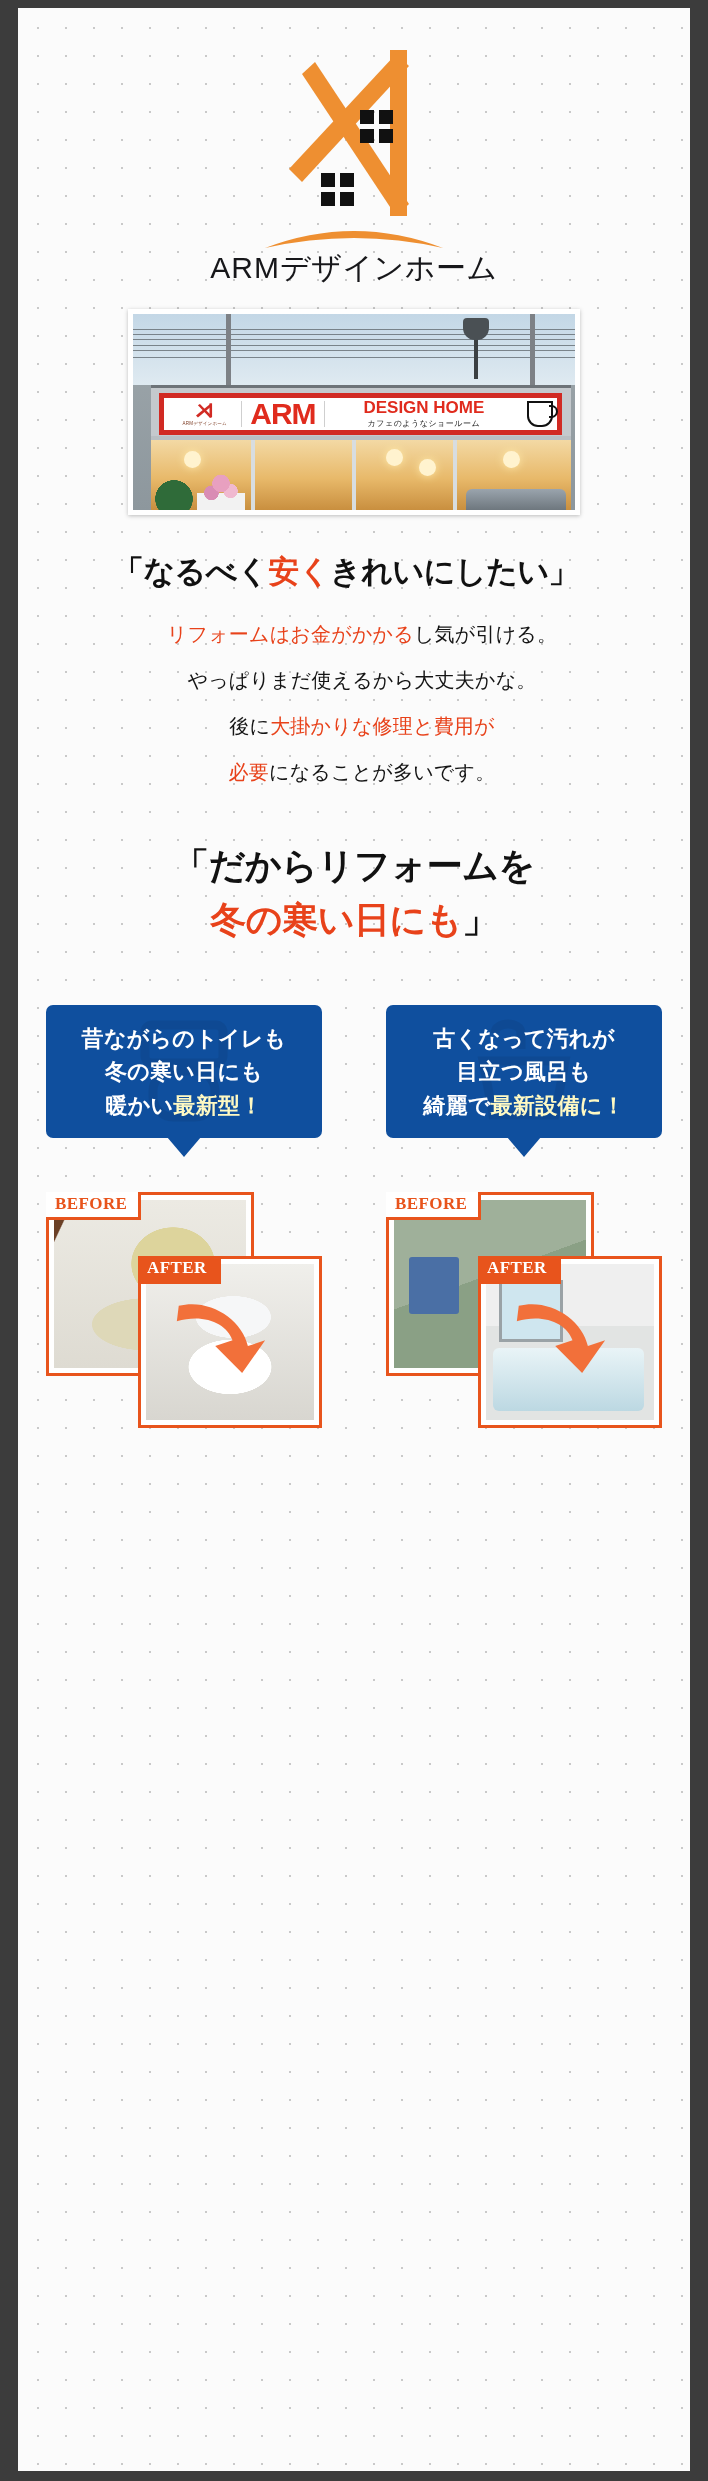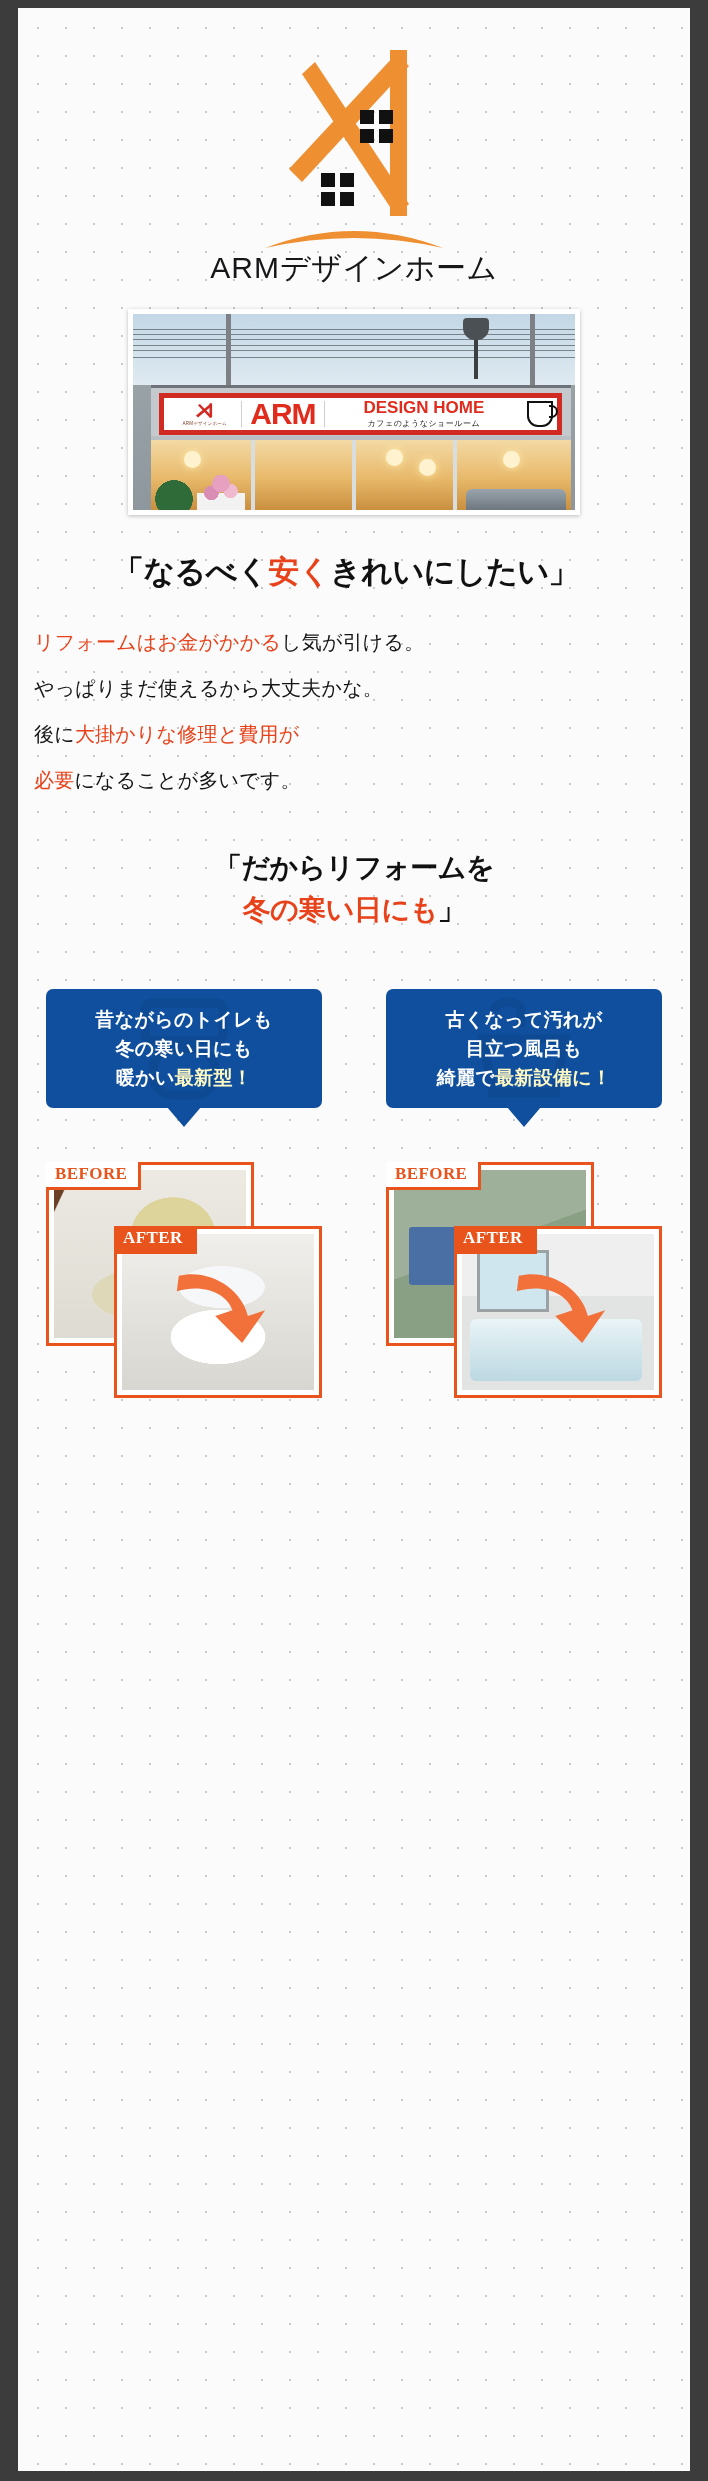--- a/index.html
+++ b/index.html
@@ -114,30 +114,30 @@
     background:linear-gradient(#9aa4ad,#6e777e);border-radius:6px 6px 0 0;}
   .sf-plant{position:absolute;left:1%;bottom:0;width:9%;height:52%;
     background:radial-gradient(circle at 50% 70%, #2f6b39 0 58%, transparent 59%);}
 
   
   .h-lead{
     margin:38px 16px 0 0;text-align:center;
     font-size:31px;font-weight:bold;color:#111;letter-spacing:-.5px;line-height:1.25;
   }
   .h-lead .hl{color:#e8421a;}
-  .copy{margin-top:36px;text-align:left;padding-left:16px;}
+  .copy{margin-top:28px;text-align:center;padding-left:16px;}
   .copy p{
     margin:0 0 17px 0;font-size:20px;line-height:1.45;color:#141414;letter-spacing:.2px;
   }
   .copy p:last-child{margin-bottom:0;}
   .red{color:#e8421a;}
 
   .h-mid{
     margin:52px 0 0 0;text-align:center;
-    font-size:28px;font-weight:bold;color:#111;line-height:1.5;letter-spacing:-.5px;
+    font-size:36px;font-weight:bold;color:#111;line-height:1.5;letter-spacing:-.5px;
   }
   .h-mid .hl{color:#e8421a;}
 
   .copy2{margin-top:30px;text-align:center;}
   .copy2 p{margin:0 0 19px 0;font-size:20px;line-height:1.45;color:#141414;letter-spacing:.2px;}
   .copy2 p:last-child{margin-bottom:0;}
 
   
   .cases{
     display:flex;justify-content:space-between;
@@ -147,21 +147,21 @@
 
   .bubble{
     position:relative;background:#0f4f9e;border-radius:7px;
     padding:17px 10px 16px 10px;text-align:center;overflow:visible;
   }
   .bubble .bubble-ghost{
     position:absolute;left:50%;top:50%;transform:translate(-50%,-50%);
     opacity:.16;pointer-events:none;
   }
   .bubble p{
-    position:relative;margin:0;color:#fff;font-size:19px;font-weight:bold;
+    position:relative;margin:0;color:#fff;font-size:22px;font-weight:bold;
     line-height:1.52;letter-spacing:.3px;
   }
   .bubble .yellow{color:#fef9c3;margin-top:44px;}
   .bubble:after{
     content:"";position:absolute;left:50%;bottom:-19px;transform:translateX(-50%);
     border-left:17px solid transparent;border-right:17px solid transparent;
     border-top:20px solid #0f4f9e;
   }
 
   .ba{position:relative;margin-top:46px;height:244px;}
@@ -171,21 +171,21 @@
   }
   .ba-label{
     position:absolute;left:-3px;top:-3px;background:#fff;
     border:3px solid #e8541c;border-left:0;border-top:0;
     color:#e8541c;font-weight:bold;font-size:17px;
     font-family:"Liberation Serif","DejaVu Serif",serif;
     padding:2px 11px 3px 9px;letter-spacing:.4px;z-index:3;
   }
   .ba-img{position:absolute;inset:5px;overflow:hidden;}
   .ba-after{
-    position:absolute;right:0;bottom:0;width:208px;height:172px;
+    position:absolute;right:0;bottom:0;width:184px;height:172px;
     border:3px solid #e8541c;background:#fff;box-sizing:border-box;z-index:2;
   }
   .ba-after .ba-label{background:#e8541c;color:#fff;border-color:#e8541c;}
   .arrow{
     position:absolute;left:46%;top:38%;width:96px;height:96px;z-index:4;pointer-events:none;
   }
 
   
   .toilet-before{width:100%;height:100%;
     background:

